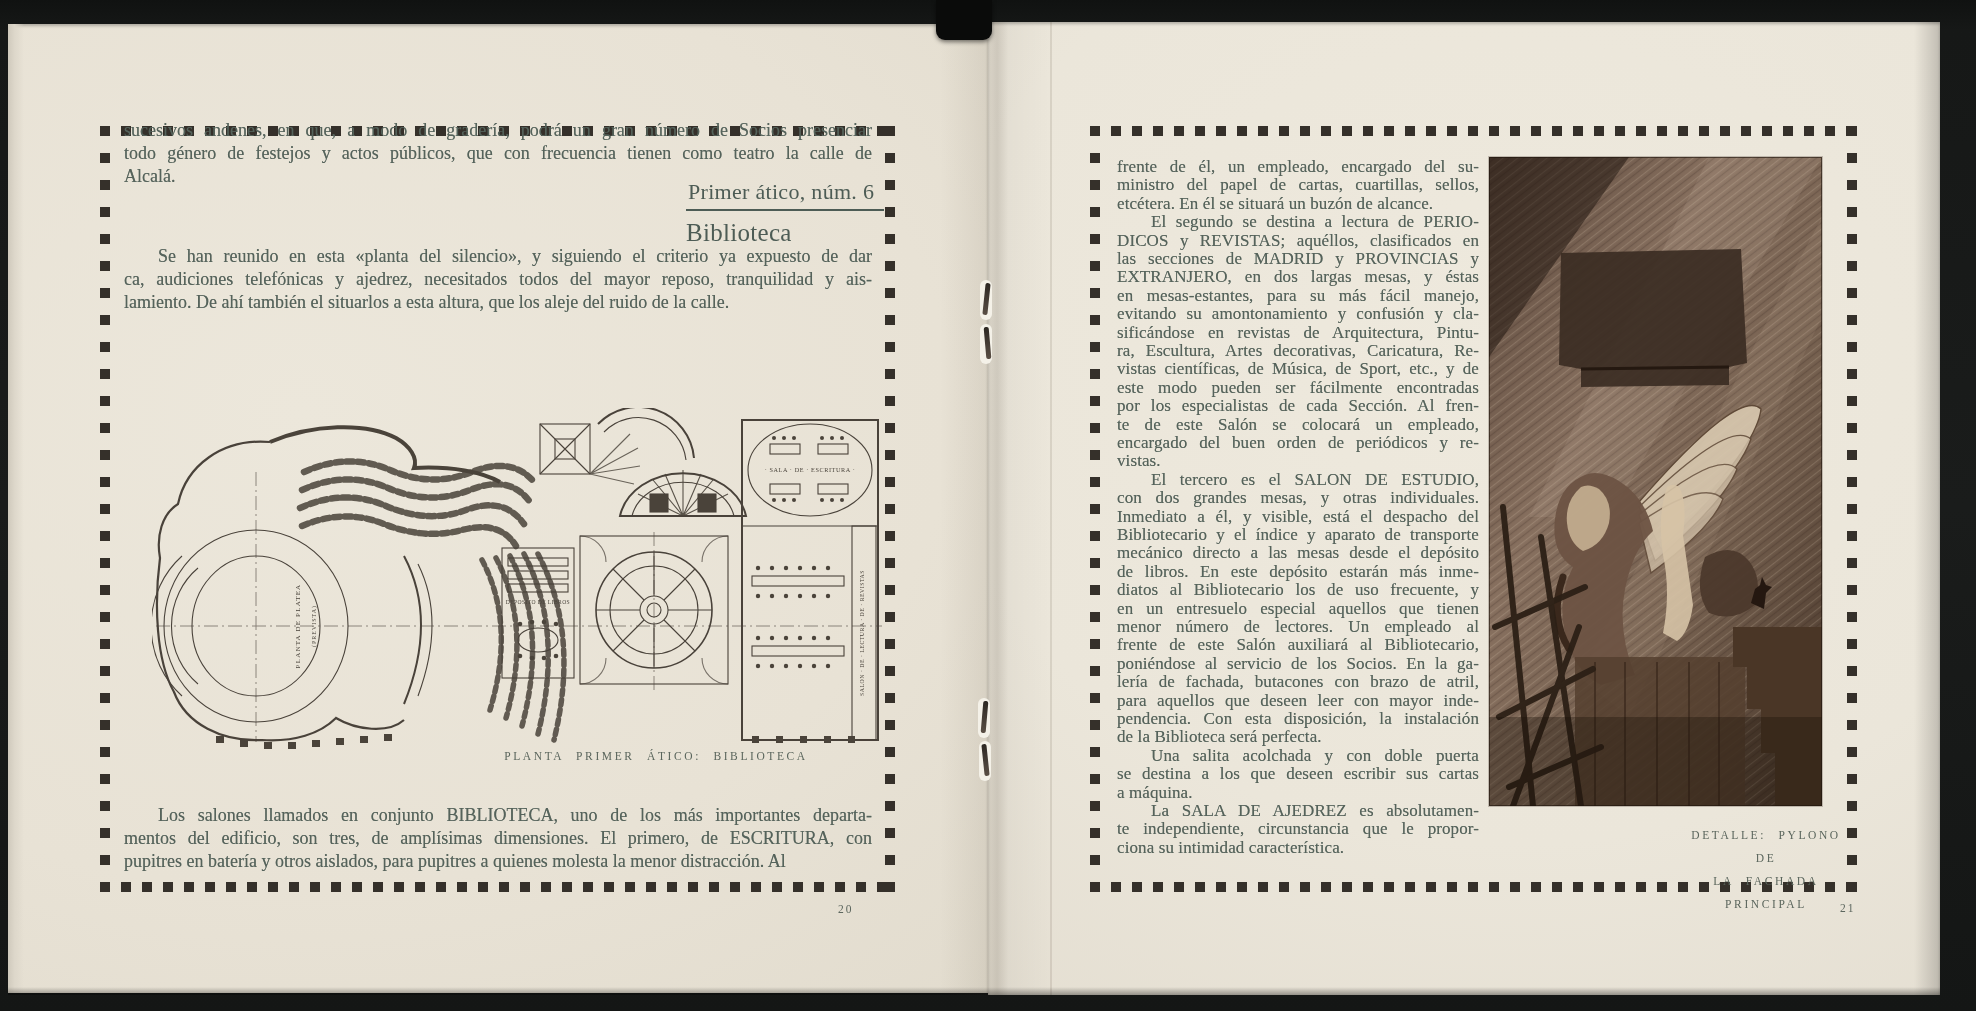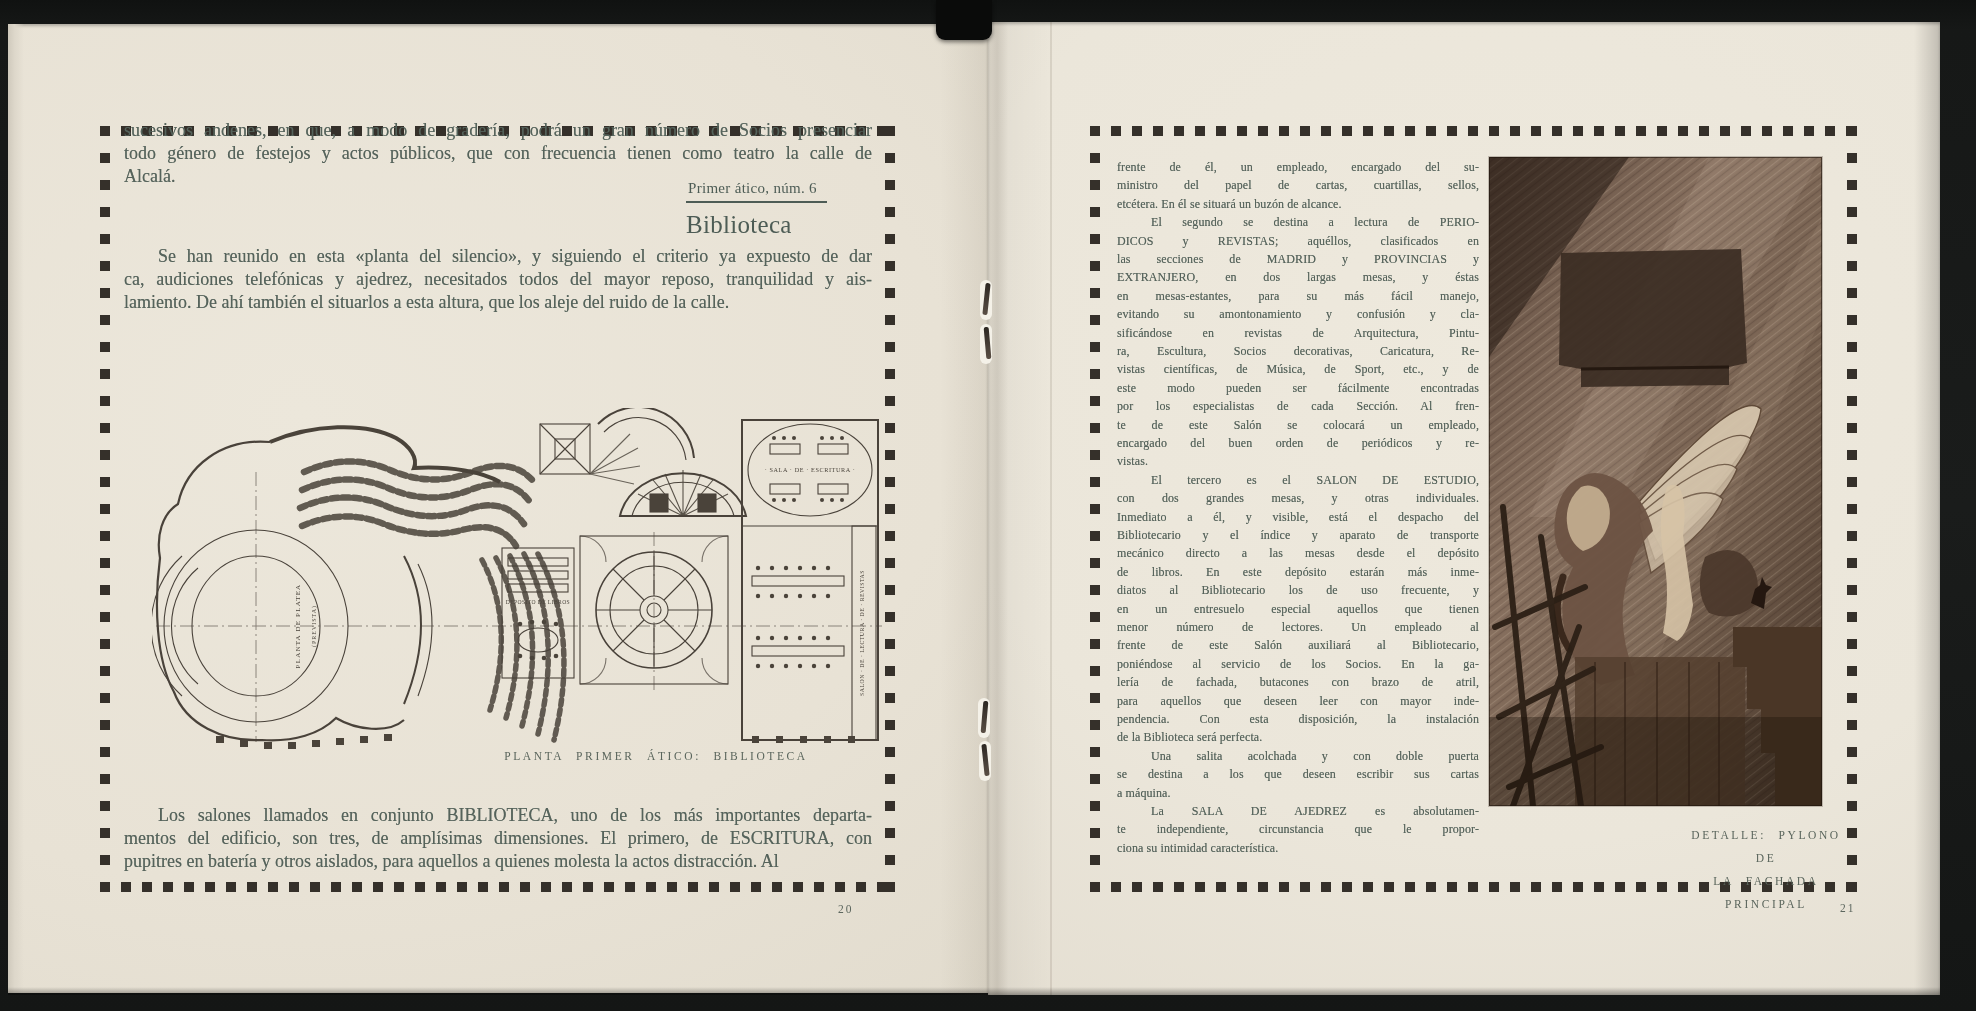--- a/index.html
+++ b/index.html
@@ -45,26 +45,26 @@
   .drow{position:absolute;height:10px;left:0;width:100%;
     background:repeating-linear-gradient(90deg,#35302a 0 10px,rgba(0,0,0,0) 10px 21px);}
   .dcol{position:absolute;width:10px;top:0;height:100%;
     background:repeating-linear-gradient(180deg,#35302a 0 10px,rgba(0,0,0,0) 10px 27px);}
   .drow.top{top:0;} .drow.bottom{bottom:0;}
   .dcol.left{left:0;} .dcol.right{right:0;}
   
   .body-text{color:#55635b;text-shadow:0 0 .5px rgba(85,99,91,.6);}
   .para{position:absolute;margin-top:7px;}
   .pl .pline{font-size:18px;line-height:23px;}
-  .pr .pline{font-size:12px;line-height:18.4px;letter-spacing:.1px;}
+  .pr .pline{font-size:17px;line-height:18.4px;letter-spacing:.1px;}
   .pline{text-align:justify;text-align-last:justify;white-space:normal;}
   .pline.last{text-align-last:left;}
   .indent .pline:first-child{text-indent:34px;}
   .heading-block{position:absolute;color:#4d5c55;}
-  .heading-title{display:inline-block;font-size:15px;border-bottom:2px solid #4d5c55;
+  .heading-title{display:inline-block;font-size:22px;border-bottom:2px solid #4d5c55;
     padding:0 10px 4px 2px;letter-spacing:.3px;}
   .heading-sub{font-size:25px;margin-top:8px;letter-spacing:.3px;}
   .smallcaps{color:#5a655c;font-size:11.5px;letter-spacing:2.6px;word-spacing:7px;}
   .caption-left{position:absolute;text-align:center;}
   .photo-caption{position:absolute;text-align:center;line-height:23px;}
   .pagenum{position:absolute;color:#5d675f;font-size:11.5px;letter-spacing:2px;}
   figure{margin:0;padding:0;}
   .plan-fig{position:absolute;left:152px;top:408px;width:734px;height:344px;}
   .photo-fig{position:absolute;left:1489px;top:157px;width:333px;height:649px;
     box-shadow:0 0 0 1px rgba(60,45,35,.25);}
@@ -282,21 +282,21 @@
       <text class="plan-label" font-size="5.8" letter-spacing=".5" transform="rotate(-90 712 225)" x="712" y="225" text-anchor="middle">SALON · DE · LECTURA · DE · REVISTAS</text>
       <text class="plan-label" font-size="5.6" letter-spacing=".4" x="386" y="196" text-anchor="middle">DEPOSITO DE LIBROS</text>
     </svg>
   </figure>
 
   <div class="caption-left smallcaps" style="left:495px;top:750px;width:322px;">PLANTA PRIMER ÁTICO: BIBLIOTECA</div>
 
   <div class="para pl body-text indent" style="left:124px;top:797px;width:748px;">
       <div class="pline">Los salones llamados en conjunto BIBLIOTECA, uno de los más importantes departa-</div>
       <div class="pline">mentos del edificio, son tres, de amplísimas dimensiones. El primero, de ESCRITURA, con</div>
-      <div class="pline last">pupitres en batería y otros aislados, para aquellos a quienes molesta la actos distracción. Al</div>
+      <div class="pline last">pupitres en batería y otros aislados, para pupitres a quienes molesta la menor distracción. Al</div>
     </div>
 
   <div class="pagenum" style="left:838px;top:903px;">20</div>
 
   <div class="dframe" style="left:1090px;top:126px;width:767px;height:766px;">
     <div class="drow top"></div>
     <div class="drow bottom"></div>
     <div class="dcol left"></div>
     <div class="dcol right"></div>
   </div>
@@ -307,21 +307,21 @@
       <div class="pline last">etcétera. En él se situará un buzón de alcance.</div>
     </div>
   <div class="para pr body-text indent" style="left:1117px;top:206.2px;width:362px;">
       <div class="pline">El segundo se destina a lectura de PERIO-</div>
       <div class="pline">DICOS y REVISTAS; aquéllos, clasificados en</div>
       <div class="pline">las secciones de MADRID y PROVINCIAS y</div>
       <div class="pline">EXTRANJERO, en dos largas mesas, y éstas</div>
       <div class="pline">en mesas-estantes, para su más fácil manejo,</div>
       <div class="pline">evitando su amontonamiento y confusión y cla-</div>
       <div class="pline">sificándose en revistas de Arquitectura, Pintu-</div>
-      <div class="pline">ra, Escultura, Socios decorativas, Caricatura, Re-</div>
+      <div class="pline">ra, Escultura, Artes decorativas, Caricatura, Re-</div>
       <div class="pline">vistas científicas, de Música, de Sport, etc., y de</div>
       <div class="pline">este modo pueden ser fácilmente encontradas</div>
       <div class="pline">por los especialistas de cada Sección. Al fren-</div>
       <div class="pline">te de este Salón se colocará un empleado,</div>
       <div class="pline">encargado del buen orden de periódicos y re-</div>
       <div class="pline last">vistas.</div>
     </div>
   <div class="para pr body-text indent" style="left:1117px;top:463.8px;width:362px;">
       <div class="pline">El tercero es el SALON DE ESTUDIO,</div>
       <div class="pline">con dos grandes mesas, y otras individuales.</div>

